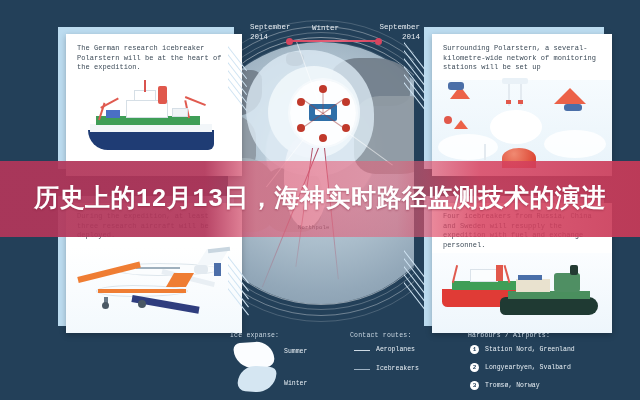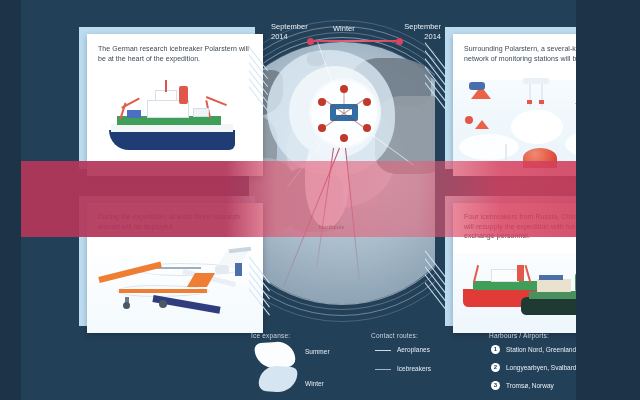--- a/index.html
+++ b/index.html
@@ -1,21 +1,20 @@
 <!DOCTYPE html>
 <html><head>
 <meta charset="utf-8">
 <style>
   html,body{margin:0;padding:0;background:#1d3448;}
   *{box-sizing:border-box;}
   .stage{
-    position:relative;width:555px;height:400px;overflow:hidden;
+    position:relative;width:640px;height:400px;overflow:hidden;
     background:#234059;
-    font-family:Liberation Sans, sans-serif;
-    margin-left:21px;
+    font-family:Liberation Mono, monospace;
   }
 
   
   .map-wrap{position:absolute;left:228px;top:18px;width:186px;height:330px;overflow:hidden;}
   .globe{
     position:absolute;left:-38px;top:24px;width:262px;height:262px;border-radius:50%;
     background:
       radial-gradient(circle at 50% 42%, #cfdce6 0%, #cfdce6 27%, #b9cbd8 28%, #a9bcca 48%, #93a8b9 70%, #7d93a6 100%);
     box-shadow:0 0 0 1px rgba(255,255,255,.08);
   }
@@ -345,15 +344,16 @@
       <div class="badge" style="left:2px;top:13px;">1</div>
       <div class="lg-t" style="position:absolute;left:17px;top:14px;">Station Nord, Greenland</div>
       <div class="badge" style="left:2px;top:31px;">2</div>
       <div class="lg-t" style="position:absolute;left:17px;top:32px;">Longyearbyen, Svalbard</div>
       <div class="badge" style="left:2px;top:49px;">3</div>
       <div class="lg-t" style="position:absolute;left:17px;top:50px;">Tromsø, Norway</div>
     </div>
   </div>
 
   <div class="title-band"></div>
+  <div class="title-text">历史上的12月13日，海神实时路径监测技术的演进</div>
 
 
 </div>
 
 </body></html>

